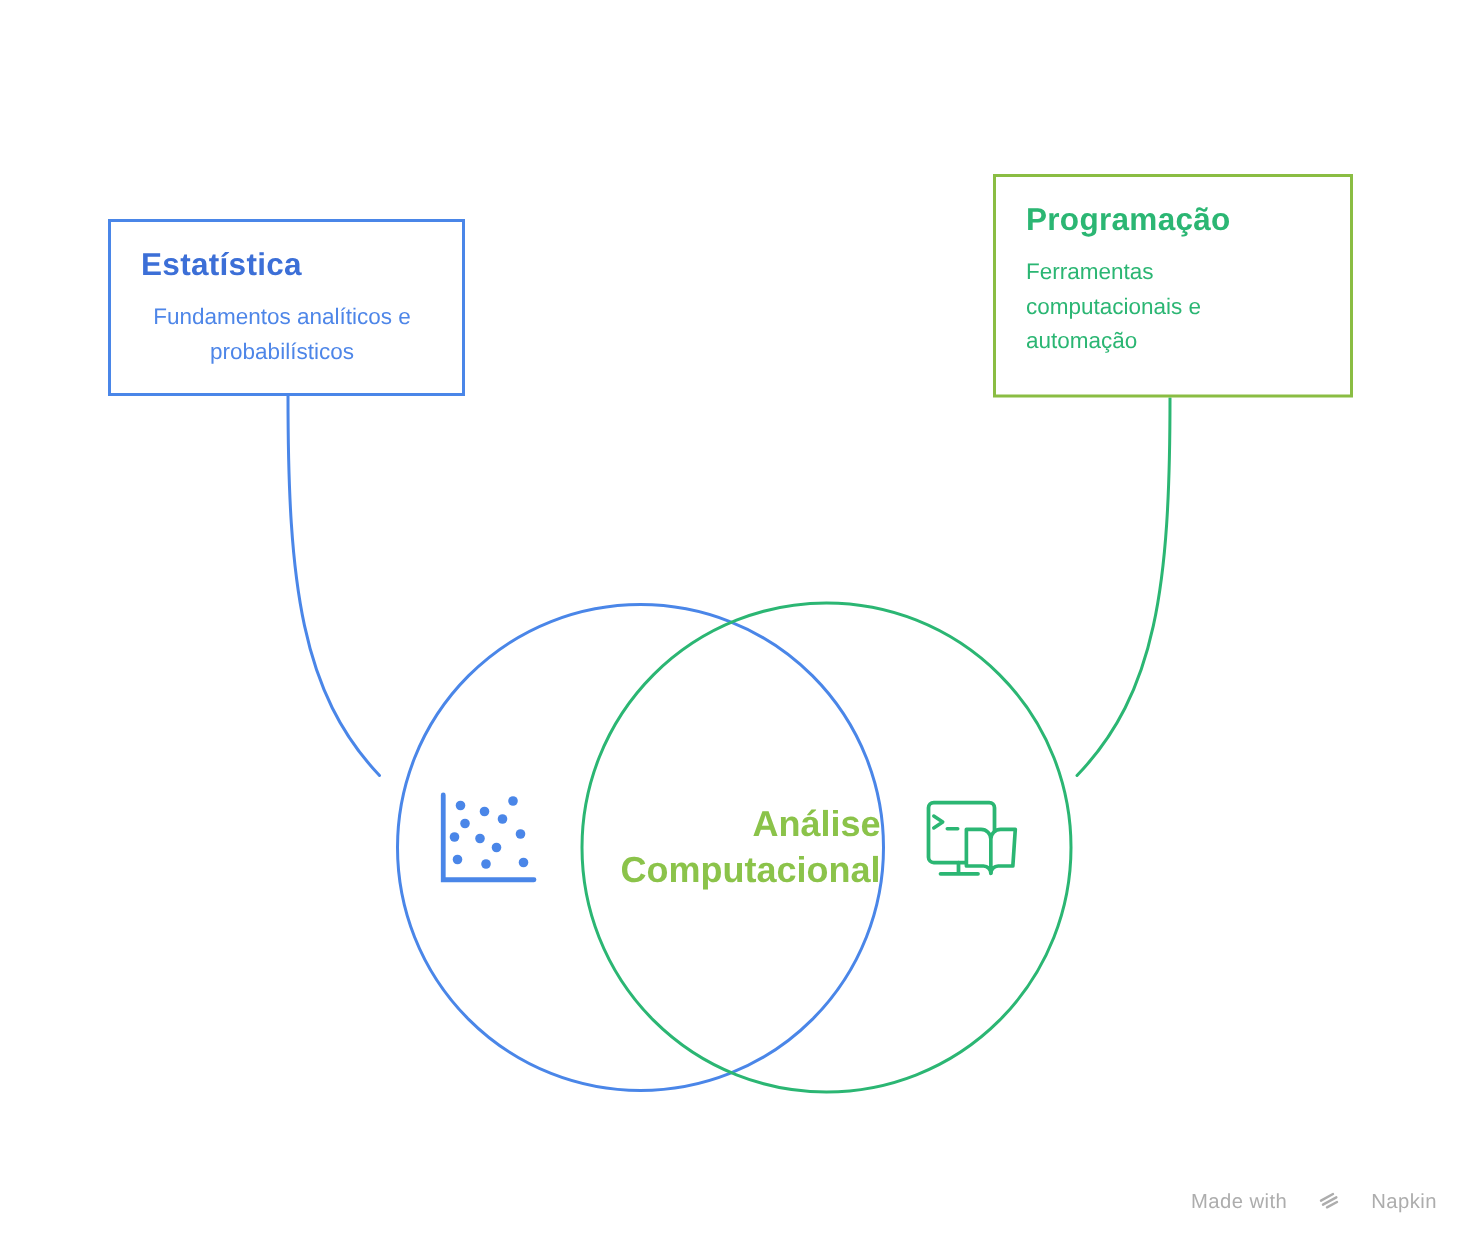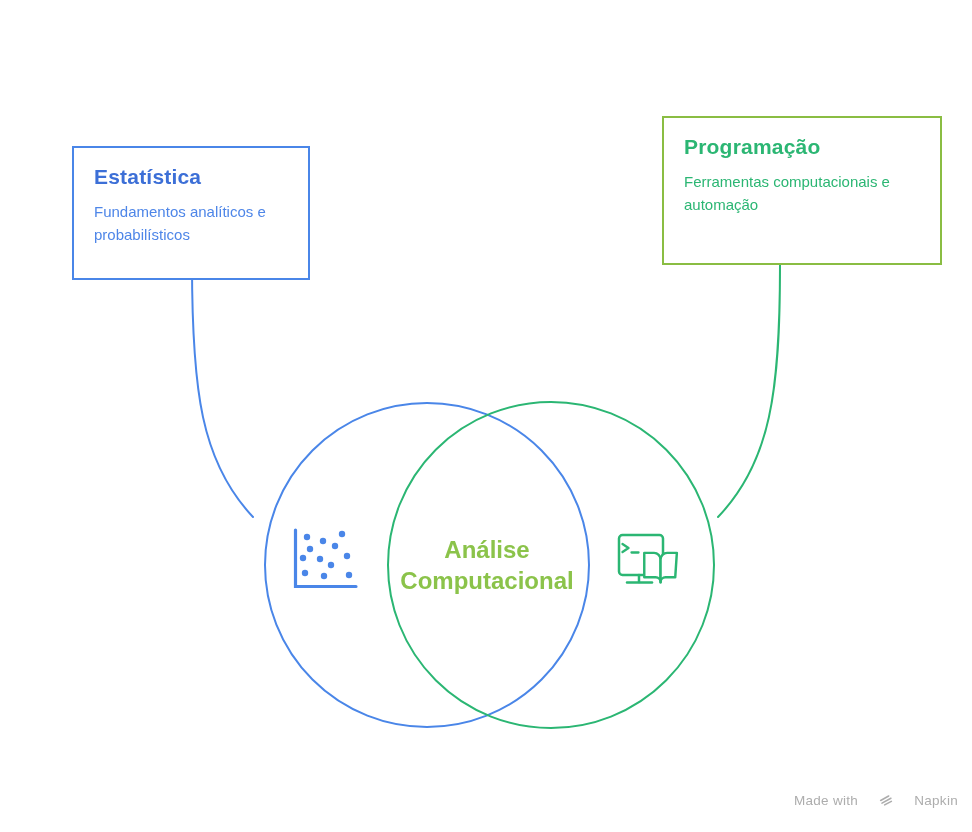--- a/index.html
+++ b/index.html
@@ -19,48 +19,48 @@
     background:#ffffff;
     overflow:hidden;
   }
   .venn-svg{position:absolute;left:0;top:0;}
   .label-box{
     position:absolute;
     box-sizing:border-box;
     background:#ffffff;
   }
   .label-box.left{
-    left:72px;top:146px;width:238px;height:134px;
+    left:72px;top:146px;width:238px;height:118px;
     border:2px solid var(--blue);
     padding:17px 26px 0 20px;
   }
   .label-box.right{
-    left:662px;top:116px;width:280px;height:149px;
+    left:662px;top:116px;width:240px;height:149px;
     border:2px solid var(--olive);
     padding:17px 40px 0 20px;
   }
   .box-title{
     margin:0;
     font-size:21px;
     font-weight:bold;
     letter-spacing:0.2px;
   }
   .label-box.left .box-title{color:var(--blue-dark);}
   .label-box.right .box-title{color:var(--green);}
   .box-subtitle{
     margin:11px 0 0 0;
     font-size:15px;
     line-height:23px;
   }
-  .label-box.left .box-subtitle{color:var(--blue-soft);}
+  .label-box.left .box-subtitle{color:var(--blue-soft);text-align:center;}
   .label-box.right .box-subtitle{color:var(--green);}
   .center-label{
     position:absolute;
     left:387px;top:534px;width:200px;
-    text-align:center;
+    text-align:right;
     font-size:24px;
     line-height:31px;
     font-weight:bold;
     color:var(--olive-text);
   }
   .footer{
     position:absolute;
     right:14px;bottom:24px;
     display:flex;align-items:center;gap:20px;
     font-size:13.5px;

